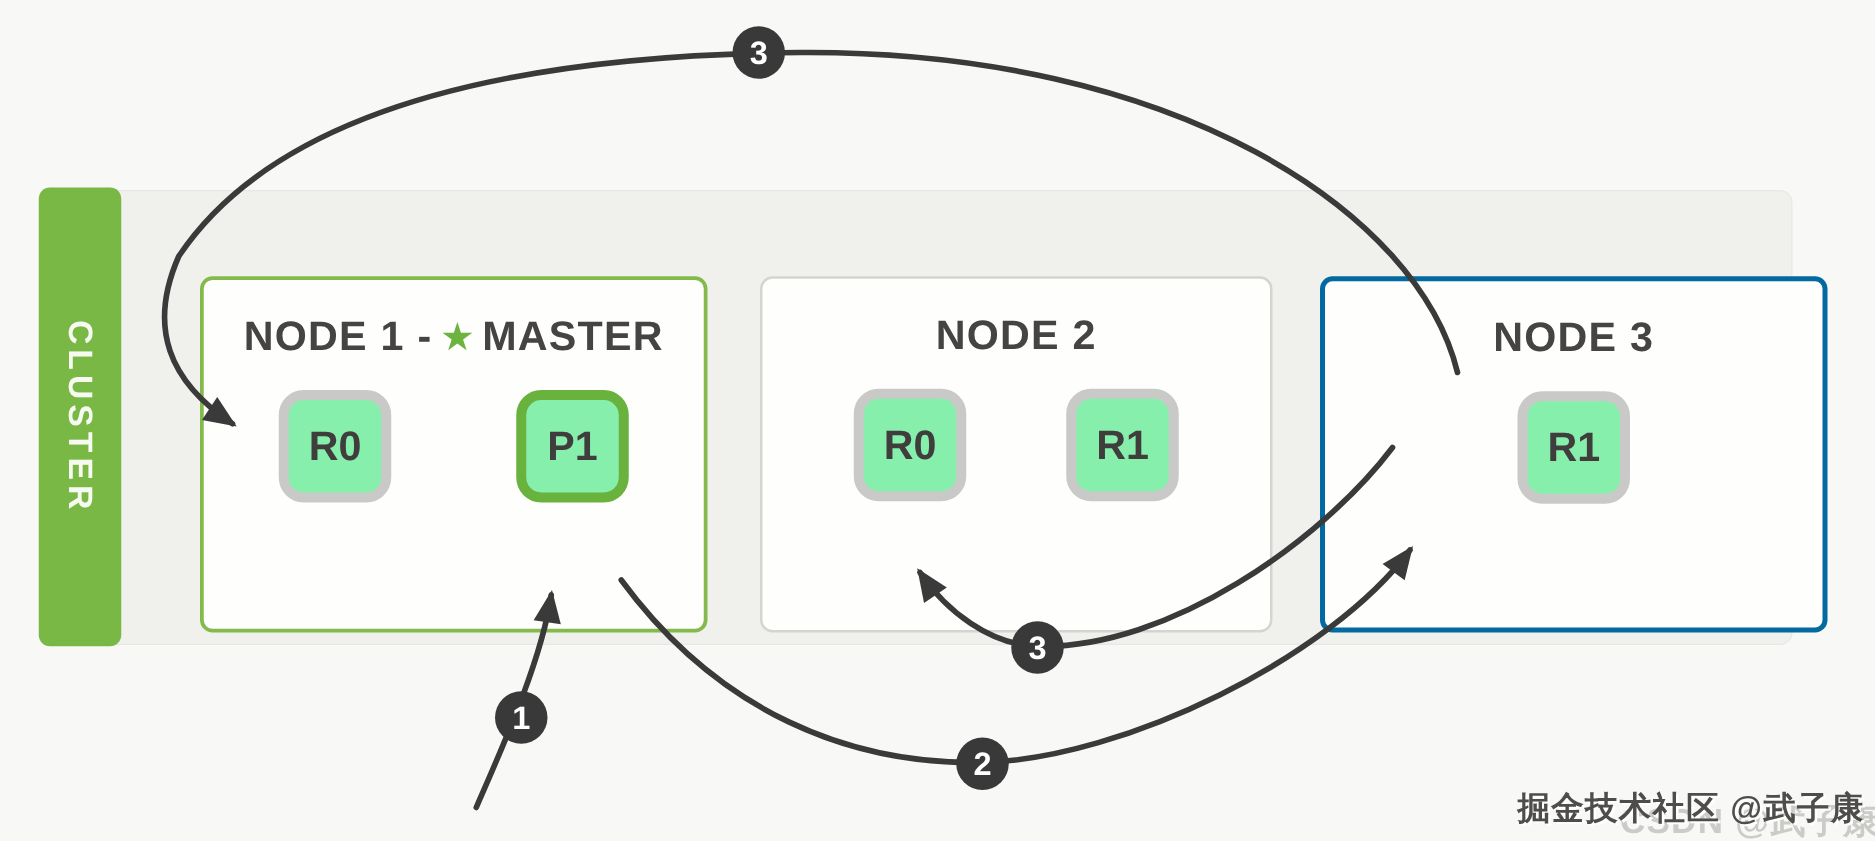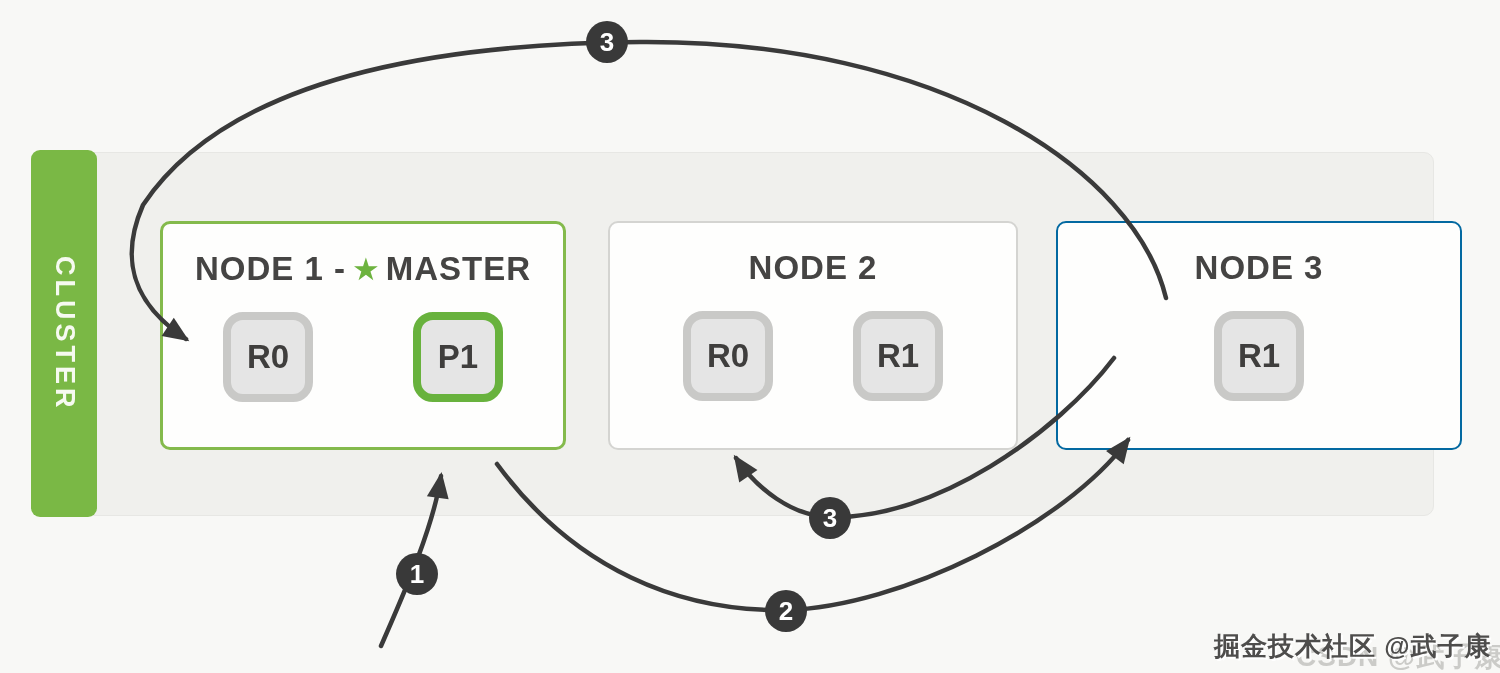--- a/index.html
+++ b/index.html
@@ -33,29 +33,29 @@
   }
   .cluster-bar span{
     writing-mode:vertical-rl;
     color:#f6faf0;
     font-weight:bold;
     font-size:27px;
     letter-spacing:4px;
   }
   
   .node{
-    position:absolute;top:221px;height:229px;
+    position:absolute;top:221px;height:285px;
     background:#fefefd;
     border-radius:10px;
     box-sizing:border-box;
     z-index:2;
   }
   .node-1{left:160px;width:406px;border:3px solid #84ba4c;}
   .node-2{left:608px;width:410px;border:2px solid #d4d4d1;}
-  .node-3{left:1056px;width:406px;border:2px solid #0369a1;}
+  .node-3{left:1056px;width:406px;border:4px solid #0369a1;}
   .node-title{
     margin-top:26px;
     text-align:center;
     font-size:33px;
     font-weight:bold;
     color:#454443;
     letter-spacing:1px;
     white-space:nowrap;
   }
   .star{
@@ -66,21 +66,21 @@
   .shard-row{
     margin-top:24px;
     display:flex;
     justify-content:center;
     gap:80px;
   }
   .shard{
     width:90px;height:90px;
     box-sizing:border-box;
     border-radius:20px;
-    background:#e5e5e5;
+    background:#86efac;
     display:flex;align-items:center;justify-content:center;
     font-size:33px;font-weight:bold;color:#3f3e3d;
   }
   .shard.replica{border:8px solid #c9c9c7;}
   .shard.primary{border:8px solid #68b23d;margin-left:20px;}
   
   svg.arrows{
     position:absolute;left:0;top:0;z-index:4;
     pointer-events:none;
   }

